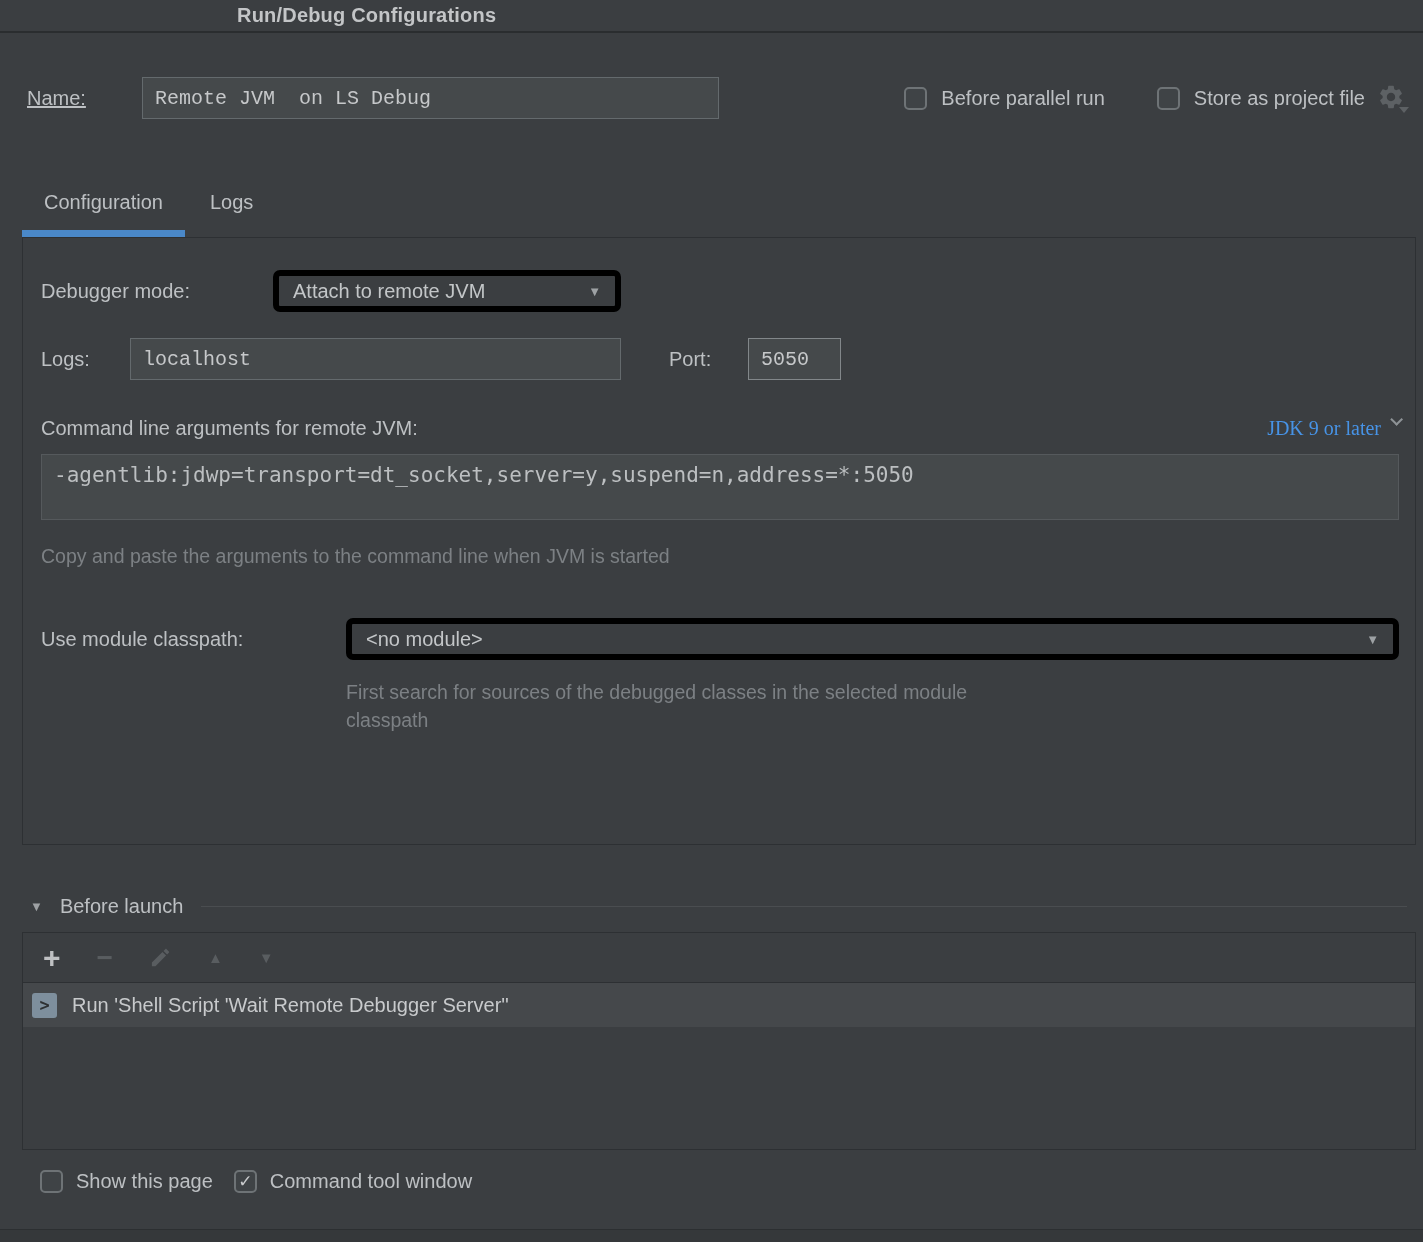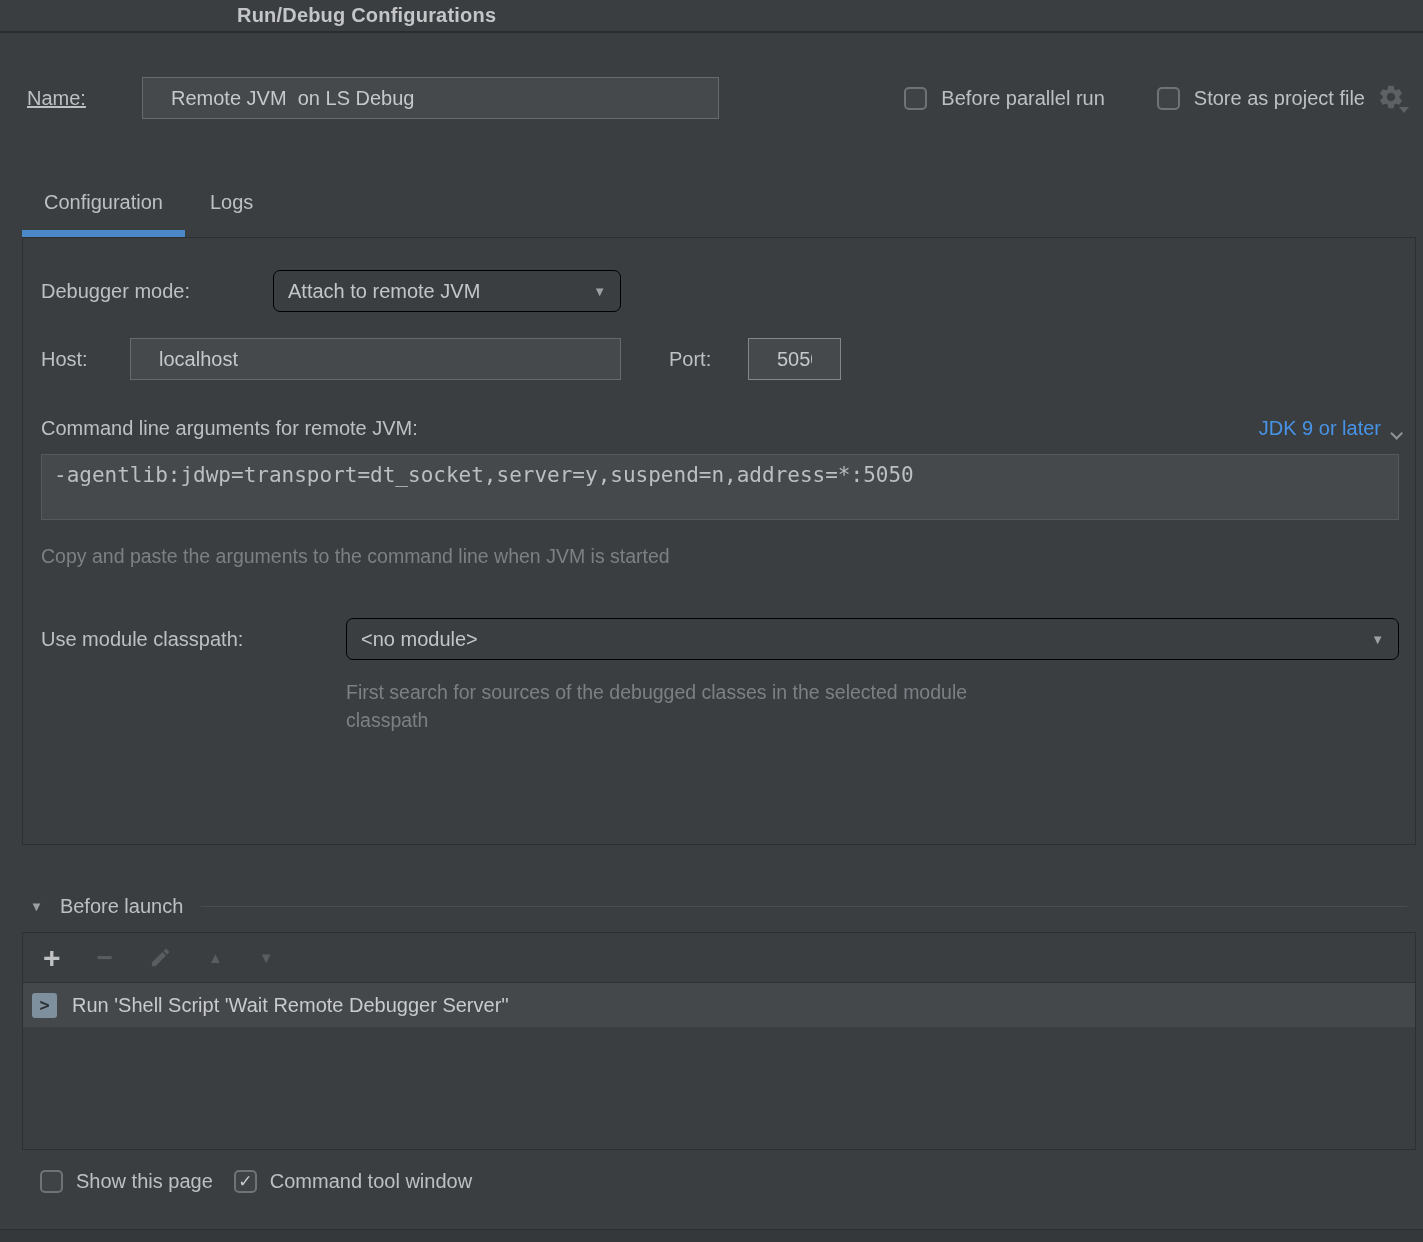--- a/index.html
+++ b/index.html
@@ -11,21 +11,21 @@
   }
   
   .titlebar { height:33px; border-bottom:2px solid #2a2d2f; display:flex; align-items:center; }
   .titlebar .title { padding-left:237px; font-weight:bold; font-size:20px; color:#c3c5c7; letter-spacing:.2px; }
 
   
   .name-row { margin:44px 16px 0 27px; height:42px; display:flex; align-items:center; }
   .name-row .lbl { width:115px;text-decoration:underline; }
   .field {
     background:#45494b; border:1px solid #646a6d; color:#c6c8ca;
-    font-family:Liberation Sans, sans-serif; font-size:20px; height:42px; padding:0 28px; outline:none;
+    font-family:Liberation Mono, monospace; font-size:20px; height:42px; padding:0 12px; outline:none;
   }
   .name-input { width:577px; }
   .opts { margin-left:auto; display:flex; align-items:center; }
   .cb-group { display:flex; align-items:center; gap:14px; }
   .cb {
     width:23px; height:23px; border:2px solid #6e7376; border-radius:5px;
     background:#3f4346; display:flex; align-items:center; justify-content:center;
     color:#c9cbcd; font-size:17px; line-height:1; cursor:default; flex:none;
   }
   .gap52 { width:52px; } .gap10 { width:12px; }
@@ -41,32 +41,32 @@
   .tab.logs { padding:0 26px 16px 25px; }
 
   
   .panel { margin:0 7px 0 22px; border:1px solid #2d3033; height:608px; padding:32px 16px 0 18px; }
   .row { display:flex; align-items:center; }
   .lbl { color:#bdc0c3; }
   .w-debugger { width:232px; }
   .w-host { width:89px; }
   .w-port { width:79px; margin-left:48px; }
   .combo {
-    height:42px; border:1px solid #000000; border-radius:7px; background:#3b3e41;
+    height:42px; border:6px solid #000000; border-radius:7px; background:#3b3e41;
     display:flex; align-items:center; justify-content:space-between;
     padding:0 14px 0 14px; color:#c3c6c8; cursor:default;
   }
   .combo-debugger { width:348px; }
   .combo-module { flex:1; }
   .tri-down { font-size:13px; color:#9da1a4; line-height:1; }
   .host-input { width:491px; }
   .port-input { width:93px; border-color:#82878a; }
 
   .cmd-header { margin-top:34px; display:flex; align-items:center; justify-content:space-between; height:28px; }
-  .jdk-link { color:#4793e6; display:flex; align-items:flex-end; gap:9px; cursor:pointer; }
+  .jdk-link { color:#4793e6; display:flex; align-items:flex-start; gap:9px; cursor:pointer;font-family:Liberation Serif, serif; }
   .chev { width:9px; height:9px; border-right:2px solid #8e9396; border-bottom:2px solid #8e9396;
           transform:rotate(45deg) translateY(-3px); }
   .cmd-area {
     margin-top:12px; width:100%; height:66px; resize:none; outline:none;
     background:#45494b; border:1px solid #55595c; color:#bcbfc1;
     font-family:"DejaVu Sans Mono","Liberation Mono",monospace; font-size:21px;
     padding:8px 12px; white-space:pre; overflow:hidden;
   }
   .hint { margin-top:20px; color:#7c8084; font-size:19.5px; }
   .module-row { margin-top:50px; }
@@ -140,21 +140,21 @@
 
   <div class="row">
     <span class="lbl w-debugger">Debugger mode:</span>
     <div class="combo combo-debugger">
       <span>Attach to remote JVM</span>
       <span class="tri-down">▼</span>
     </div>
   </div>
 
   <div class="row" style="margin-top:26px;">
-    <span class="lbl w-host">Host:</span>
+    <span class="lbl w-host">Logs:</span>
     <input class="field host-input" type="text" value="localhost" style="">
     <span class="lbl w-port">Port:</span>
     <input class="field port-input" type="text" value="5050" style="">
   </div>
 
   <div class="cmd-header">
     <span class="lbl">Command line arguments for remote JVM:</span>
     <span class="jdk-link">
       <span>JDK 9 or later</span>
       <span class="chev"></span>

